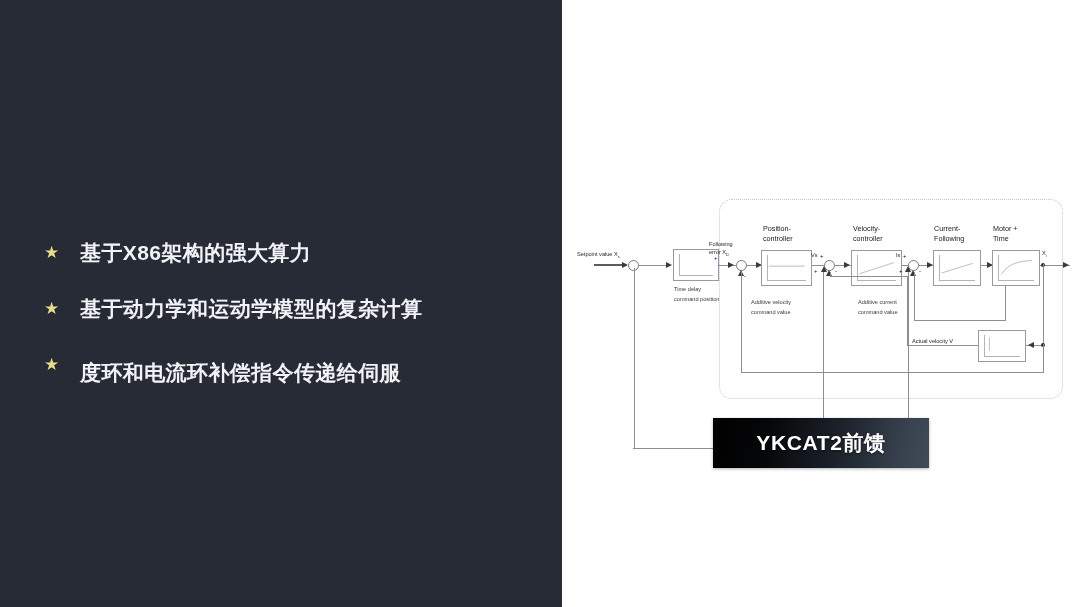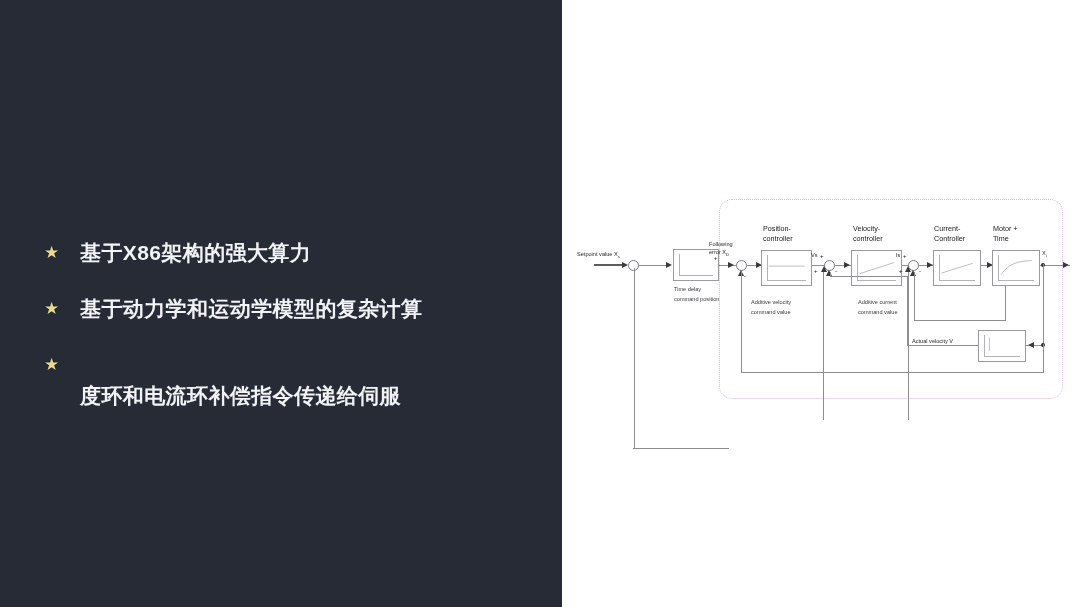--- a/index.html
+++ b/index.html
@@ -70,21 +70,22 @@
     flex: 1 1 auto;
     padding-left: 14px;
     font-size: 21px;
     font-weight: bold;
     line-height: 30px;
     color: #f2f3f6;
     letter-spacing: 0.4px;
   }
   .bullet-text .line2 {
     display: block;
-    margin-top: 31px;
+    margin-top: 10px;
+    font-family: Liberation Mono, monospace;
   }
 
   
   #diagram-panel {
     position: absolute;
     left: 562px; top: 0;
     width: 540px; height: 607px;
     background: #ffffff;
     overflow: hidden;
   }
@@ -323,21 +324,21 @@
       <div class="arrow" style="left:365px; top:261.5px;"></div>
 
       <div class="blk" style="left:371px; top:250px; width:48px; height:36px;">
         <div class="inner">
           <svg viewBox="0 0 48 36" preserveAspectRatio="none">
             <path d="M2 26 L45 12" stroke="#9a9a9e" stroke-width="0.9" fill="none"></path>
           </svg>
         </div>
       </div>
       <div class="blk-label" style="left:372px; top:224px;">Current-
-Controller</div>
+Following</div>
 
       <div class="wire h" style="left:419px; top:264.5px; width:12px;"></div>
       <div class="arrow" style="left:425px; top:261.5px;"></div>
       <div class="blk" style="left:430px; top:250px; width:48px; height:36px;">
         <div class="inner">
           <svg viewBox="0 0 48 36" preserveAspectRatio="none">
             <path d="M3 28 C 14 11, 28 9, 45 8" stroke="#9a9a9e" stroke-width="0.9" fill="none"></path>
           </svg>
         </div>
       </div>
@@ -376,17 +377,20 @@
       <div class="wire h" style="left:179px; top:372px; width:303px;"></div>
       <div class="wire v" style="left:179px; top:272px; height:101px;"></div>
 
       <div class="wire v" style="left:71.5px; top:268px; height:180px;"></div>
       <div class="wire h" style="left:71px; top:448px; width:96px;"></div>
 
       <div class="wire v" style="left:261px; top:272px; height:148px;"></div>
 
       <div class="wire v" style="left:345.5px; top:272px; height:148px;"></div>
 
+      <div id="callout-badge">
+        <span class="txt">YKCAT2前馈</span>
+      </div>
 
     </div>
   </div>
 
 </div>
 
 </body></html>

